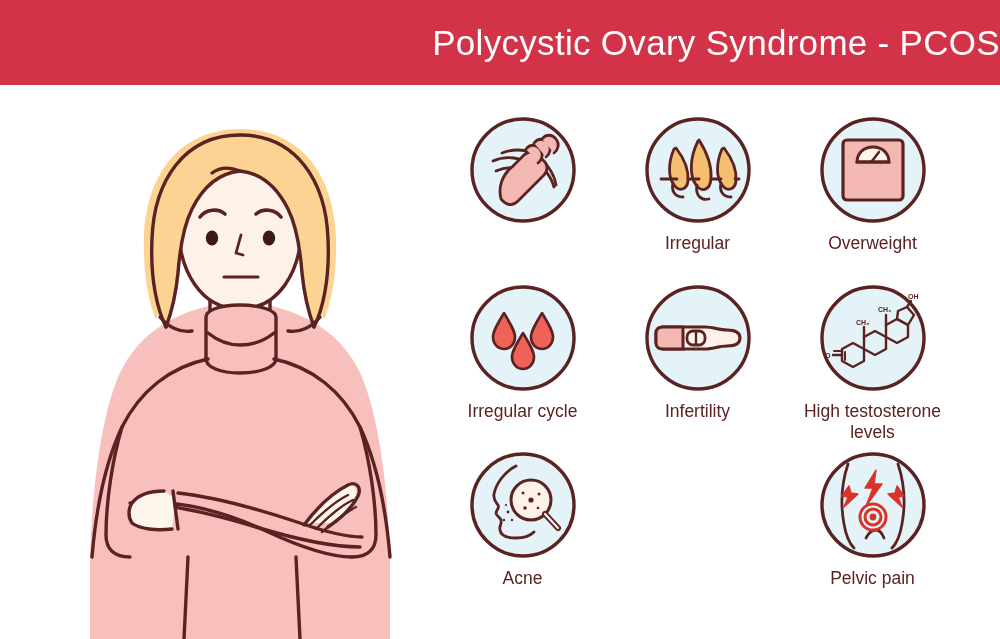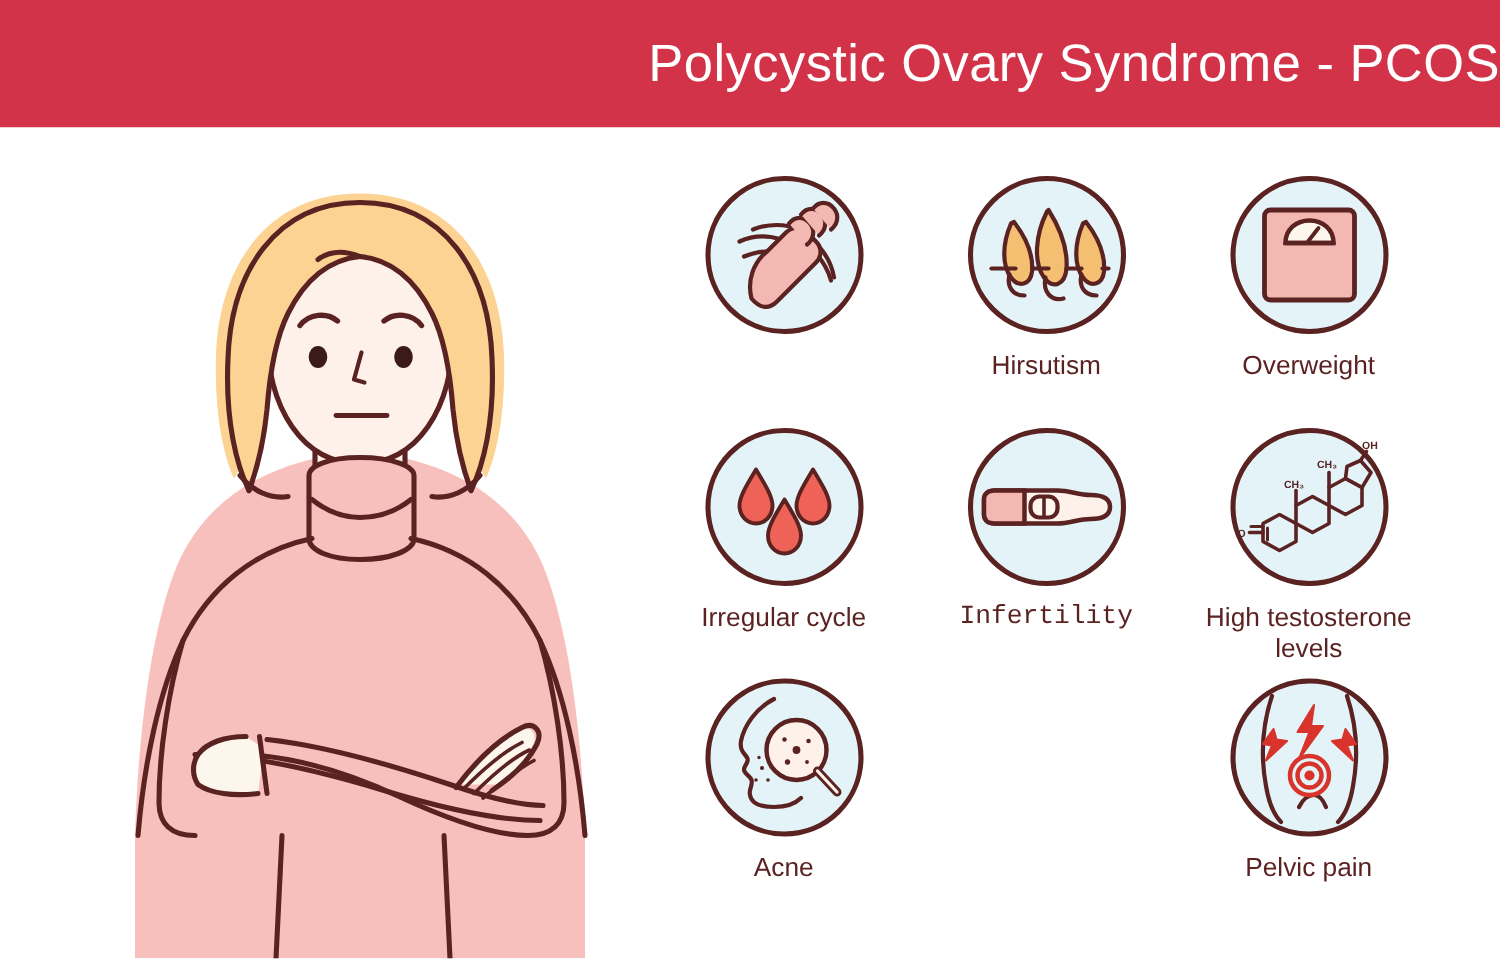--- a/index.html
+++ b/index.html
@@ -42,21 +42,21 @@
     margin-top:8px;
     color:#5b2222;
     font-size:17.5px;
     line-height:21px;
     font-weight:400;
   }
   .c0{left:0px;top:0px;}
   .c1{left:175px;top:0px;}
   .c2{left:350px;top:0px;}
   .c3{left:0px;top:168px;}
-  .c4{left:175px;top:168px;font-family:Liberation Mono, monospace;}
+  .c4{left:175px;top:168px;}
   .c5{left:350px;top:168px;}
   .c6{left:0px;top:335px;}
   .c7{left:175px;top:335px;}
   .c8{left:350px;top:335px;}
 </style>
 </head>
 <body>
 
 <div class="banner">
   <div class="banner-title">Polycystic Ovary Syndrome - PCOS</div>
@@ -164,21 +164,21 @@
           <path d="M79 34 C 73 48, 73 62, 79 70 C 84 77, 92 75, 93 66 C 94 54, 88 42, 81 33 Z" fill="#f5bf72"></path>
           <path d="M18 64 L 34 64" fill="none"></path>
           <path d="M46 64 L 56 64" fill="none"></path>
           <path d="M68 64 L 78 64" fill="none"></path>
           <path d="M92 64 L 96 64" fill="none"></path>
           <path d="M30 68 C 28 76, 32 82, 40 82" fill="none"></path>
           <path d="M54 70 C 52 80, 58 86, 66 84" fill="none"></path>
           <path d="M78 68 C 76 76, 80 82, 88 82" fill="none"></path>
         </g>
       </svg>
-      <div class="lbl">Hirsutism</div>
+      <div class="lbl">Irregular</div>
     </div>
 
     <div class="cell c2">
       <svg class="circ" viewBox="0 0 110 110">
         <circle cx="55" cy="55" r="51" fill="#e3f3f7" stroke="#5b2222" stroke-width="3.4"></circle>
         <rect x="25" y="25" width="60" height="60" rx="4" fill="#f4b8b3" stroke="#5b2222" stroke-width="3.2"></rect>
         <path d="M39 47 C 39 38, 46 32, 55 32 C 64 32, 71 38, 71 47 Z" fill="#fdf6ec" stroke="#5b2222" stroke-width="3"></path>
         <path d="M39 47 L 71 47" stroke="#5b2222" stroke-width="3" stroke-linecap="round"></path>
         <path d="M61 37 L 54 46" stroke="#5b2222" stroke-width="2.6" stroke-linecap="round"></path>
       </svg>

